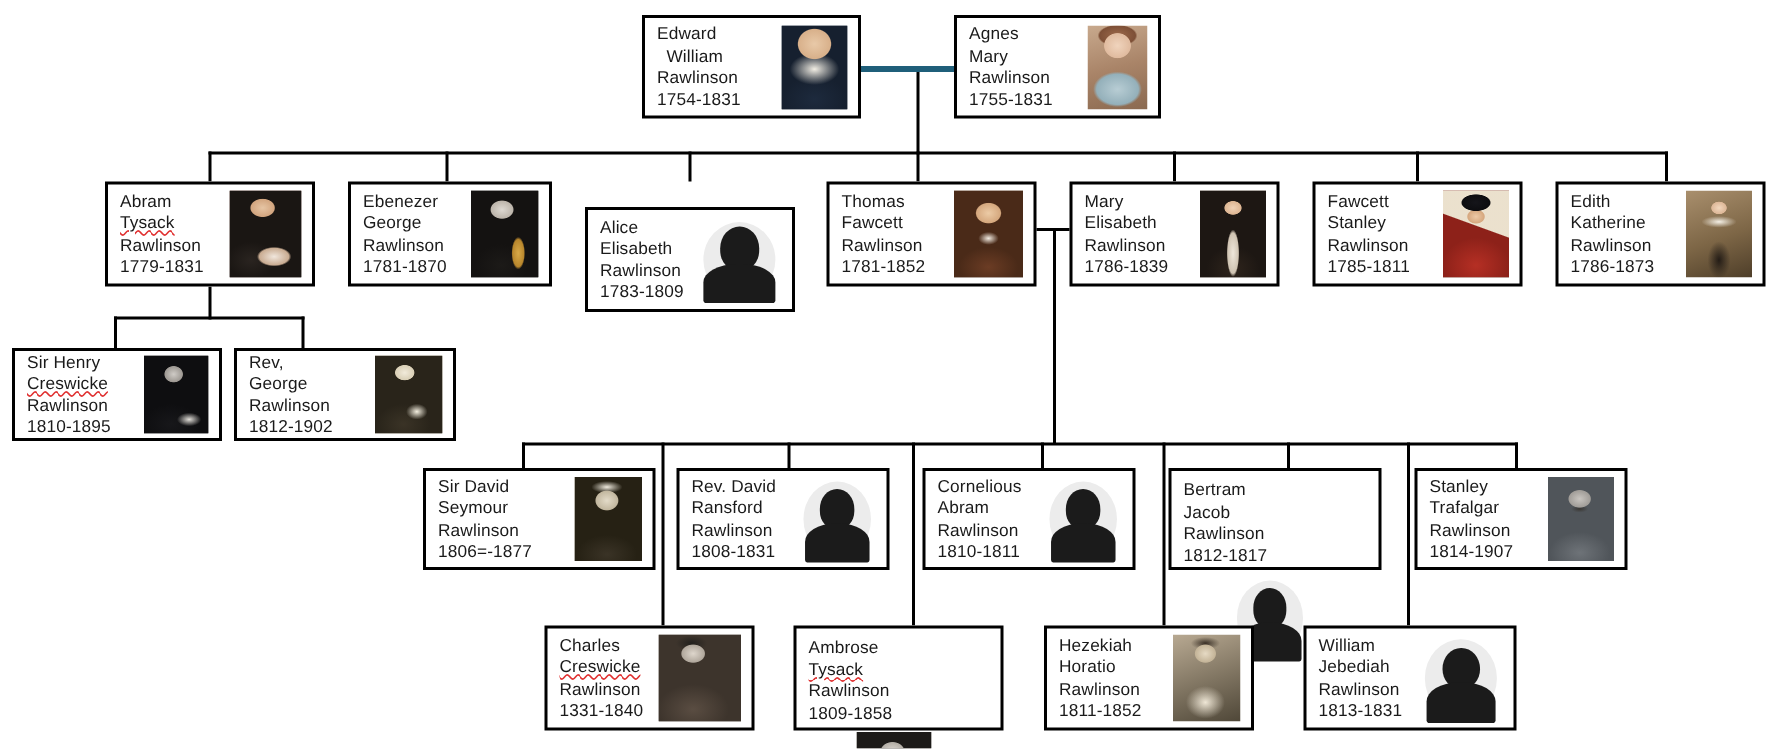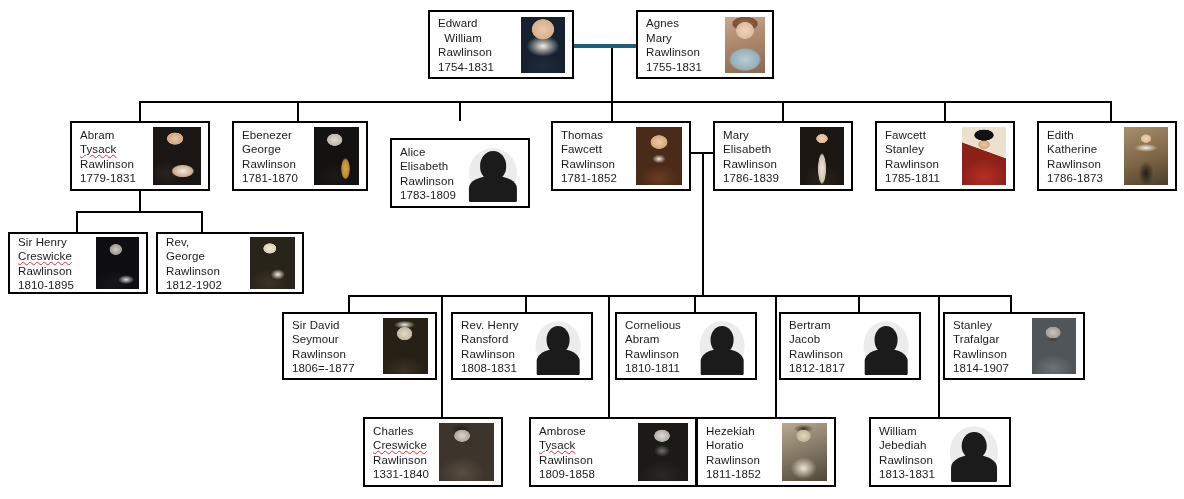--- a/index.html
+++ b/index.html
@@ -326,21 +326,21 @@
       <div class="pt" style="background:
             radial-gradient(ellipse 26% 18% at 48% 28%, #e3dbc8 0%, #c2b79f 62%, rgba(194,183,159,0) 68%),
             radial-gradient(ellipse 32% 10% at 48% 12%, #efeade 0%, rgba(239,234,222,0) 72%),
             radial-gradient(ellipse 62% 32% at 48% 92%, #3a3326 0%, #262114 72%),
             linear-gradient(160deg,#cdc3a8 0%,#9b9077 55%,#6b6148 100%)"></div>
     </div>
   </div>
 
   <div class="node" style="left:451px;top:312px;width:142px;height:68px;">
     <div class="txt">
-      <div class="ln">Rev. Henry</div>
+      <div class="ln">Rev. David</div>
       <div class="ln">Ransford</div>
       <div class="ln">Rawlinson</div>
       <div class="ln">1808-1831</div>
     </div>
     <div class="portrait" style="width:52px;height:58px;">
       <div class="silh">
         <div class="disc"></div>
           <div class="head"></div>
           <div class="body"></div>
       </div>
@@ -356,21 +356,21 @@
     </div>
     <div class="portrait" style="width:52px;height:58px;">
       <div class="silh">
         <div class="disc"></div>
           <div class="head"></div>
           <div class="body"></div>
       </div>
     </div>
   </div>
 
-  <div class="node" style="left:779px;top:312px;width:142px;height:68px;">
+  <div class="node" style="left:779px;top:312px;width:142px;height:68px;flex-direction:column;">
     <div class="txt">
       <div class="ln">Bertram</div>
       <div class="ln">Jacob</div>
       <div class="ln">Rawlinson</div>
       <div class="ln">1812-1817</div>
     </div>
     <div class="portrait" style="width:52px;height:58px;">
       <div class="silh">
         <div class="disc"></div>
           <div class="head"></div>
@@ -404,21 +404,21 @@
     </div>
     <div class="portrait" style="width:55px;height:58px;">
       <div class="pt" style="background:
             radial-gradient(ellipse 22% 16% at 42% 22%, #ded6cc 0%, #b0a79c 62%, rgba(176,167,156,0) 68%),
             radial-gradient(ellipse 26% 12% at 40% 10%, #22201d 0%, rgba(34,32,29,0) 72%),
             radial-gradient(ellipse 60% 40% at 42% 86%, #5a4d42 0%, #3d342c 72%),
             linear-gradient(160deg,#8d8377 0%,#5e564c 55%,#39332c 100%)"></div>
     </div>
   </div>
 
-  <div class="node" style="left:529px;top:417px;width:168px;height:70px;">
+  <div class="node" style="left:529px;top:417px;width:140px;height:70px;flex-direction:column;">
     <div class="txt">
       <div class="ln">Ambrose</div>
       <div class="ln misspelled">Tysack</div>
       <div class="ln">Rawlinson</div>
       <div class="ln">1809-1858</div>
     </div>
     <div class="portrait" style="width:50px;height:58px;">
       <div class="pt" style="background:
             radial-gradient(ellipse 24% 16% at 48% 22%, #ded9d2 0%, #b3aea6 62%, rgba(179,174,166,0) 68%),
             radial-gradient(ellipse 22% 14% at 48% 48%, #75706a 0%, rgba(117,112,106,0) 72%),

